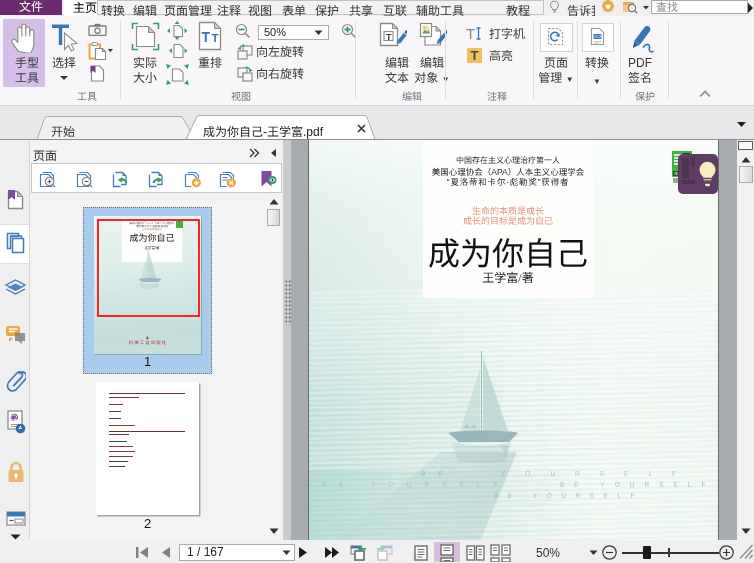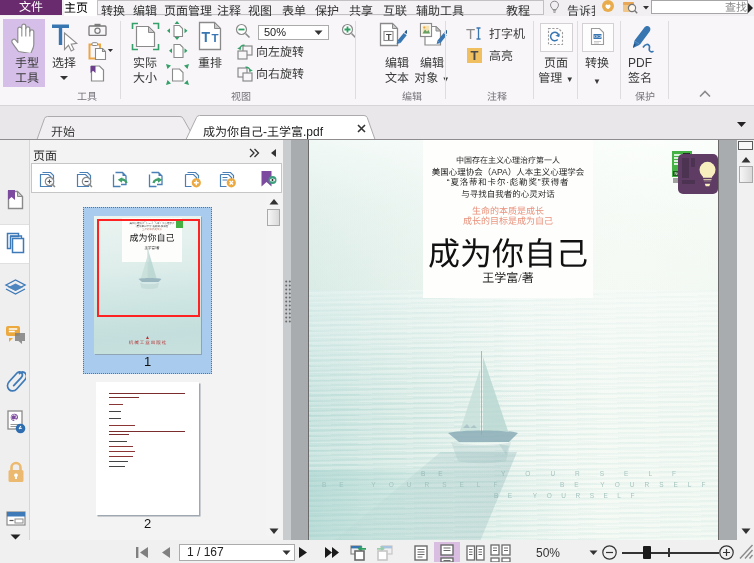--- a/index.html
+++ b/index.html
@@ -7,21 +7,21 @@
 .a{position:absolute;}
 .ct{text-align:center;}
 .lbl{font-size:10px;color:#76737A;}
 .btxt{font-size:12px;color:#3A3A3A;line-height:15px;}
 .sep{position:absolute;width:1px;background:#DFDBDF;top:21px;height:78px;}
 </style></head>
 <body>
 
 <div class="a" style="left:0;top:0;width:754px;height:16px;background:#F1EFF2;"></div>
 <div class="a" style="left:0;top:0;width:62px;height:15px;background:#6A2A6E;color:#fff;font-size:12px;text-align:center;line-height:15px;">文件</div>
-<div class="a" style="left:64px;top:0;width:33px;height:16px;background:#fff;color:#000;font-size:12px;text-align:left;line-height:16px;">主页</div>
+<div class="a" style="left:64px;top:0;width:33px;height:16px;background:#fff;color:#000;font-size:12px;text-align:right;line-height:16px;">主页</div>
 <div class="a" style="left:97px;top:0;width:447px;height:15px;background:#F4F2F5;border:1px solid #C2C0C3;box-sizing:border-box;"></div>
 <div id="menuitems" style="position:absolute;left:0;top:0;height:16px;width:754px;font-size:12px;color:#333;">
 <span class="a" style="left:101px;top:1px;">转换</span>
 <span class="a" style="left:133px;top:1px;">编辑</span>
 <span class="a" style="left:164px;top:1px;">页面管理</span>
 <span class="a" style="left:217px;top:1px;">注释</span>
 <span class="a" style="left:248px;top:1px;">视图</span>
 <span class="a" style="left:282px;top:1px;">表单</span>
 <span class="a" style="left:315px;top:1px;">保护</span>
 <span class="a" style="left:349px;top:1px;">共享</span>
@@ -38,21 +38,21 @@
  <circle cx="11" cy="6" r="6" fill="#E9AC4C"></circle>
  <path d="M11 9.3c-1.5-1-2.6-2-2.6-3.2 0-.9.7-1.5 1.5-1.5.5 0 .9.2 1.1.6.2-.4.6-.6 1.1-.6.8 0 1.5.6 1.5 1.5 0 1.2-1.1 2.2-2.6 3.2z" fill="#fff"></path>
     </svg>
 <svg class="a" style="left:622px;top:1px;" width="30" height="13" viewBox="0 0 30 13">
  <rect x="1" y="1" width="11" height="10" rx="1" fill="#F0C788"></rect>
  <rect x="1" y="1" width="11" height="3" rx="1" fill="#E8A858"></rect>
  <circle cx="10" cy="7" r="3.6" fill="#fff" fill-opacity=".85" stroke="#777" stroke-width="1.2"></circle>
  <path d="M12.6 9.6l2.6 2.6" stroke="#777" stroke-width="1.4"></path>
  <path d="M21 5l3 3.5 3-3.5z" fill="#333"></path>
     </svg>
-<span class="a" style="left:651px;top:0;width:97px;height:14px;background:#fff;border:1px solid #A7A5A8;box-sizing:border-box;font-size:11px;color:#8a8a8a;line-height:13px;padding-left:4px;text-align:right;">查找</span>
+<span class="a" style="left:651px;top:0;width:97px;height:14px;background:#fff;border:1px solid #A7A5A8;box-sizing:border-box;font-size:11px;color:#8a8a8a;line-height:13px;padding-left:4px;">查找</span>
 <svg class="a" style="left:747px;top:2px;" width="7" height="12" viewBox="0 0 7 12">
       <path d="M1 1l5 5-5 5z" fill="#222"></path>
     </svg>
 </div>
 
 <div class="a" style="left:0;top:16px;width:754px;height:89px;background:#F8F6F9;border-bottom:1px solid #D8D4D8;"></div>
 <div id="ribbon">
 
 <div class="a" style="left:3px;top:19px;width:42px;height:68px;background:#D5BFE9;"></div>
 <svg class="a" style="left:10px;top:22px;" width="28" height="31" viewBox="0 0 28 31">
@@ -443,21 +443,20 @@
  <div class="a" style="left:112px;top:330px;font-size:6.5px;letter-spacing:13px;color:#86AEA9;opacity:.7;">BE</div>
  <div class="a" style="left:192px;top:330px;font-size:6.5px;letter-spacing:20px;color:#86AEA9;opacity:.7;">YOURSELF</div>
  <div class="a" style="left:13px;top:341px;font-size:6.5px;letter-spacing:13px;color:#86AEA9;opacity:.6;">BE YOURSELF</div>
  <div class="a" style="left:251px;top:341px;font-size:6.5px;letter-spacing:10px;color:#86AEA9;opacity:.7;">BE YOURSELF</div>
  <div class="a" style="left:185px;top:352px;font-size:6.5px;letter-spacing:9.5px;color:#86AEA9;opacity:.7;">BE YOURSELF</div>
 
  <div class="a" style="left:114px;top:0;width:170px;height:158px;background:#FEFEFD;"></div>
  <div class="a ct" style="left:89px;top:14px;width:220px;font-size:8px;color:#2a2a2a;letter-spacing:0;">中国存在主义心理治疗第一人</div>
  <div class="a ct" style="left:89px;top:25px;width:220px;font-size:8.5px;color:#2a2a2a;">美国心理协会（APA）人本主义心理学会</div>
  <div class="a ct" style="left:89px;top:35px;width:220px;font-size:8.5px;letter-spacing:.8px;color:#2a2a2a;">“夏洛蒂和卡尔·彪勒奖”获得者</div>
- <div class="a ct" style="left:89px;top:47px;width:220px;font-size:8.5px;color:#2a2a2a;">与寻找自我者的心灵对话</div>
  <div class="a ct" style="left:89px;top:64px;width:220px;font-size:9px;color:#E8907A;">生命的本质是成长</div>
  <div class="a ct" style="left:89px;top:74px;width:220px;font-size:9px;color:#E8907A;">成长的目标是成为自己</div>
  <div class="a ct" style="left:89px;top:88px;width:220px;font-size:32px;color:#111;font-family:'Liberation Serif',serif;letter-spacing:0;">成为你自己</div>
  <div class="a ct" style="left:89px;top:128px;width:220px;font-size:12px;color:#222;font-family:'Liberation Serif',serif;">王学富/著</div>
 
  <div class="a" style="left:363px;top:11px;width:20px;height:26px;background:#44B244;">
   <div class="a" style="left:2px;top:3px;width:8px;height:1.5px;background:#fff;opacity:.8;"></div>
   <div class="a" style="left:2px;top:6px;width:8px;height:1.5px;background:#fff;opacity:.8;"></div>
   <div class="a" style="left:2px;top:9px;width:8px;height:1.5px;background:#fff;opacity:.8;"></div>
   <div class="a" style="left:2px;top:12px;width:8px;height:1.5px;background:#fff;opacity:.8;"></div>

